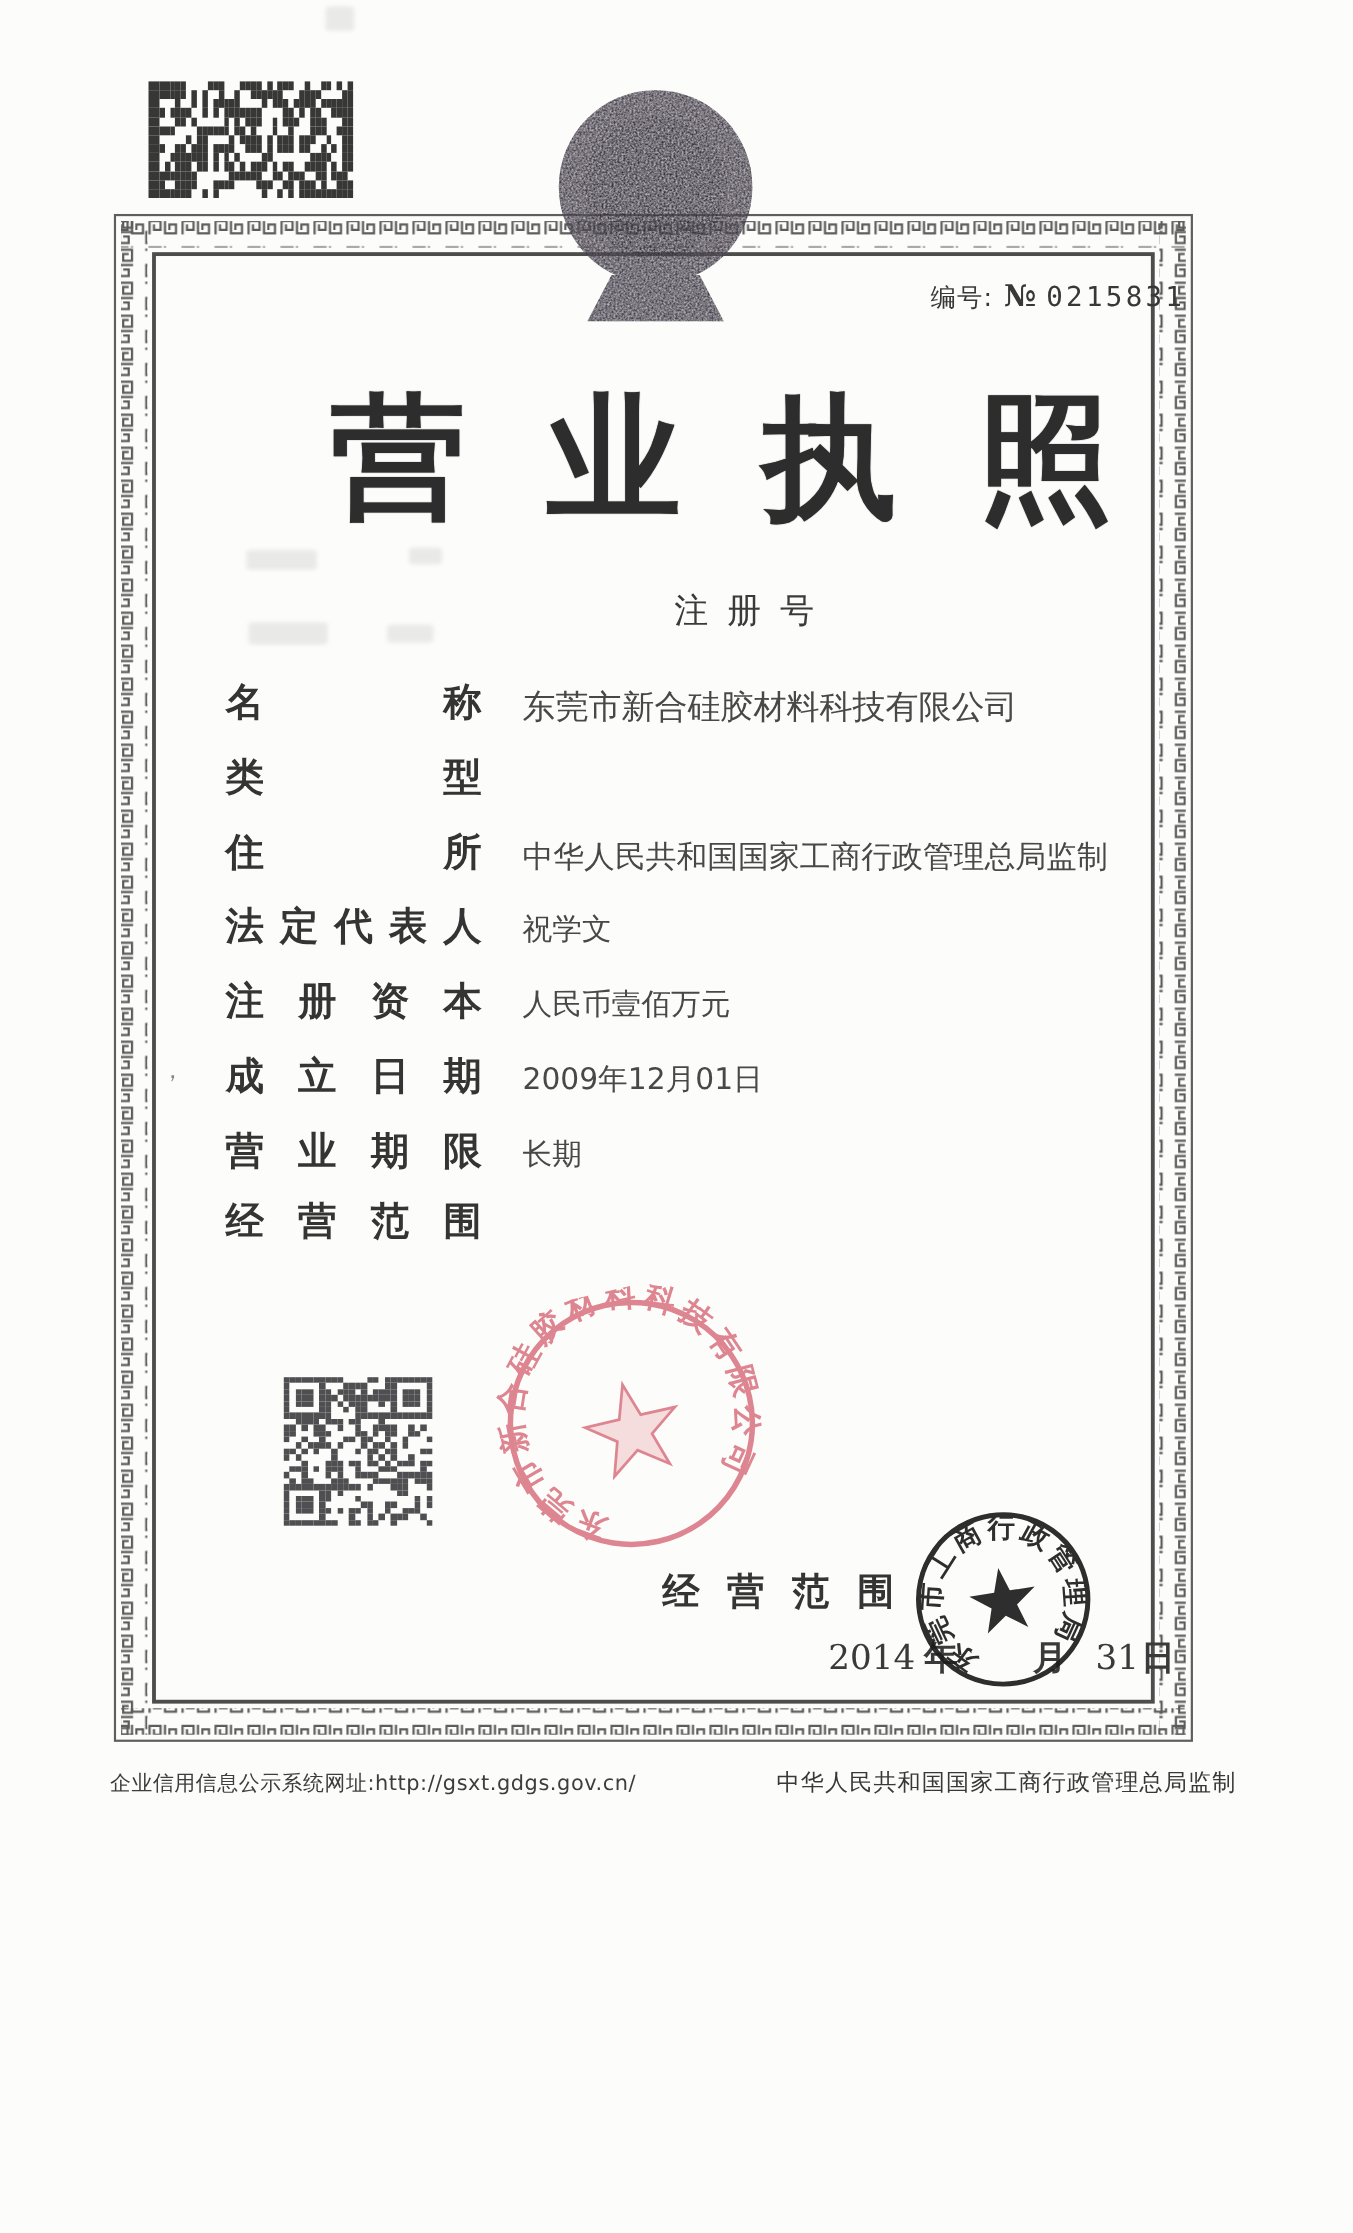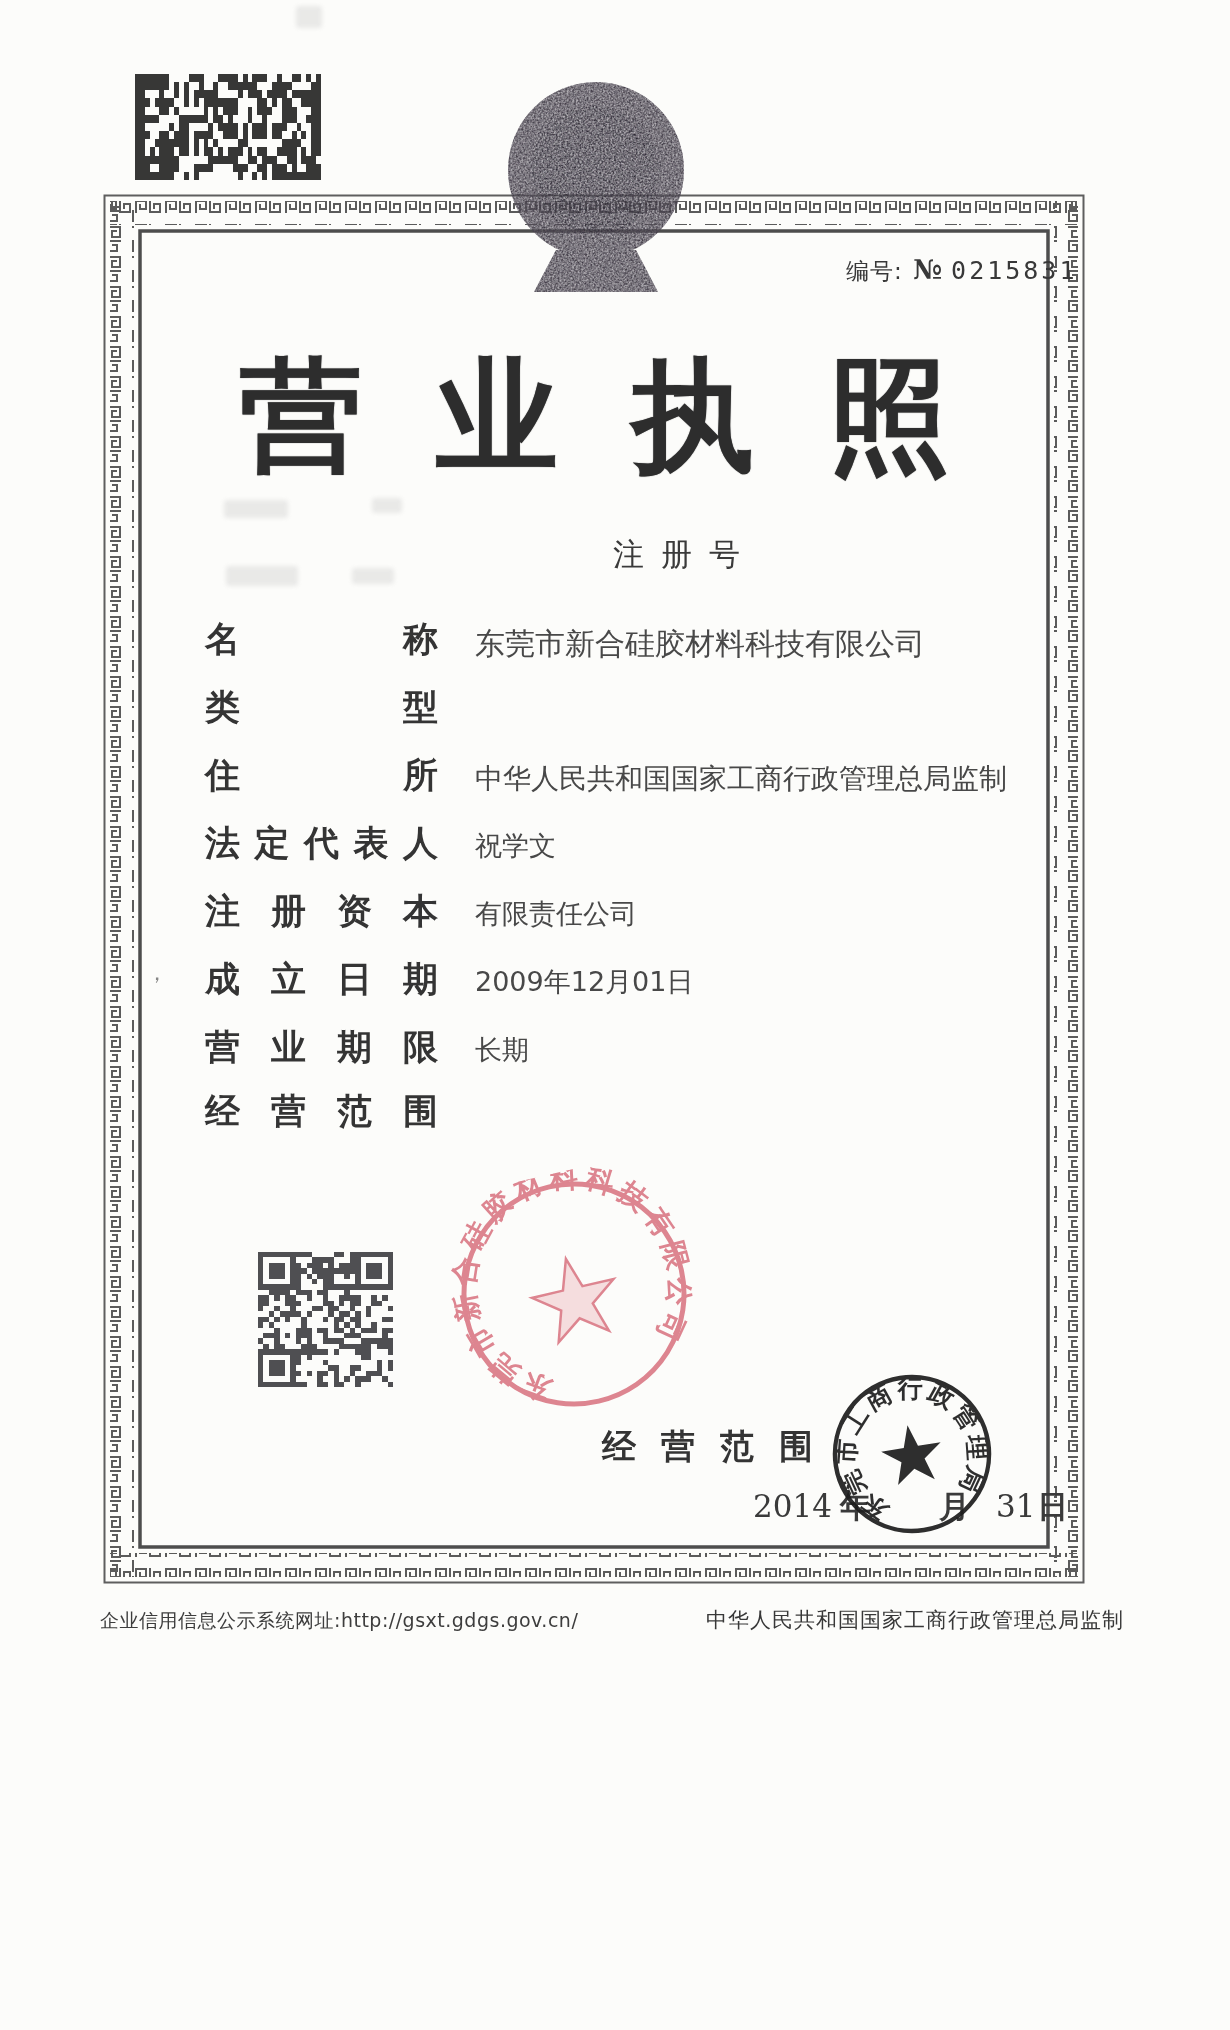--- a/index.html
+++ b/index.html
@@ -17,21 +17,21 @@
   .barcode i{background:#1c1c1c;}
   .qr{left:258px;top:1252px;width:135px;height:135px;display:grid;
     grid-template-columns:repeat(25,1fr);grid-template-rows:repeat(25,1fr);
     opacity:.82;filter:blur(.3px);}
   .qr i{background:#2a2a2e;}
   
   .serial{left:846px;top:254px;font-size:23px;letter-spacing:1px;color:#383838;white-space:nowrap;}
   .serial .nosym{font-family:"DejaVu Serif",serif;font-weight:bold;font-size:27px;margin:0 8px 0 10px;}
   .serial .num{font-family:"DejaVu Sans Mono",monospace;font-size:25px;letter-spacing:3px;}
   
-  .title{left:105px;top:336px;width:980px;text-align:center;
+  .title{left:105px;top:336px;width:980px;text-align:right;
     font-size:122px;font-weight:900;letter-spacing:74px;padding-left:74px;box-sizing:border-box;
     color:#2d2d2d;text-shadow:0 0 1px #555;white-space:nowrap;}
   
   .regline{left:613px;top:534px;display:flex;align-items:baseline;white-space:nowrap;}
   .regline .lbl{font-size:31px;letter-spacing:17px;color:#3a3a3a;font-weight:500;}
   .regline .val{font-family:"DejaVu Serif",serif;font-size:34px;letter-spacing:1px;color:#343434;margin-left:16px;}
   
   .row{left:205px;width:870px;display:flex;align-items:flex-start;}
   .row .lbl{width:233px;flex:none;font-size:35px;font-weight:600;color:#343434;
     text-align:justify;text-align-last:justify;line-height:1.1;}
@@ -418,21 +418,21 @@
 <div class="abs row" style="top:756px">
   <div class="lbl">住所</div>
   <div class="val" style="font-size:28px">中华人民共和国国家工商行政管理总局监制</div>
 </div>
 <div class="abs row" style="top:824px">
   <div class="lbl">法定代表人</div>
   <div class="val">祝学文</div>
 </div>
 <div class="abs row" style="top:892px">
   <div class="lbl">注册资本</div>
-  <div class="val">有限责任公司</div>
+  <div class="val">人民币壹佰万元</div>
 </div>
 <div class="abs row" style="top:960px">
   <div class="lbl">成立日期</div>
   <div class="val">2009年12月01日</div>
 </div>
 <div class="abs row" style="top:1028px">
   <div class="lbl">营业期限</div>
   <div class="val">长期</div>
 </div>
 <div class="abs row" style="top:1092px">

